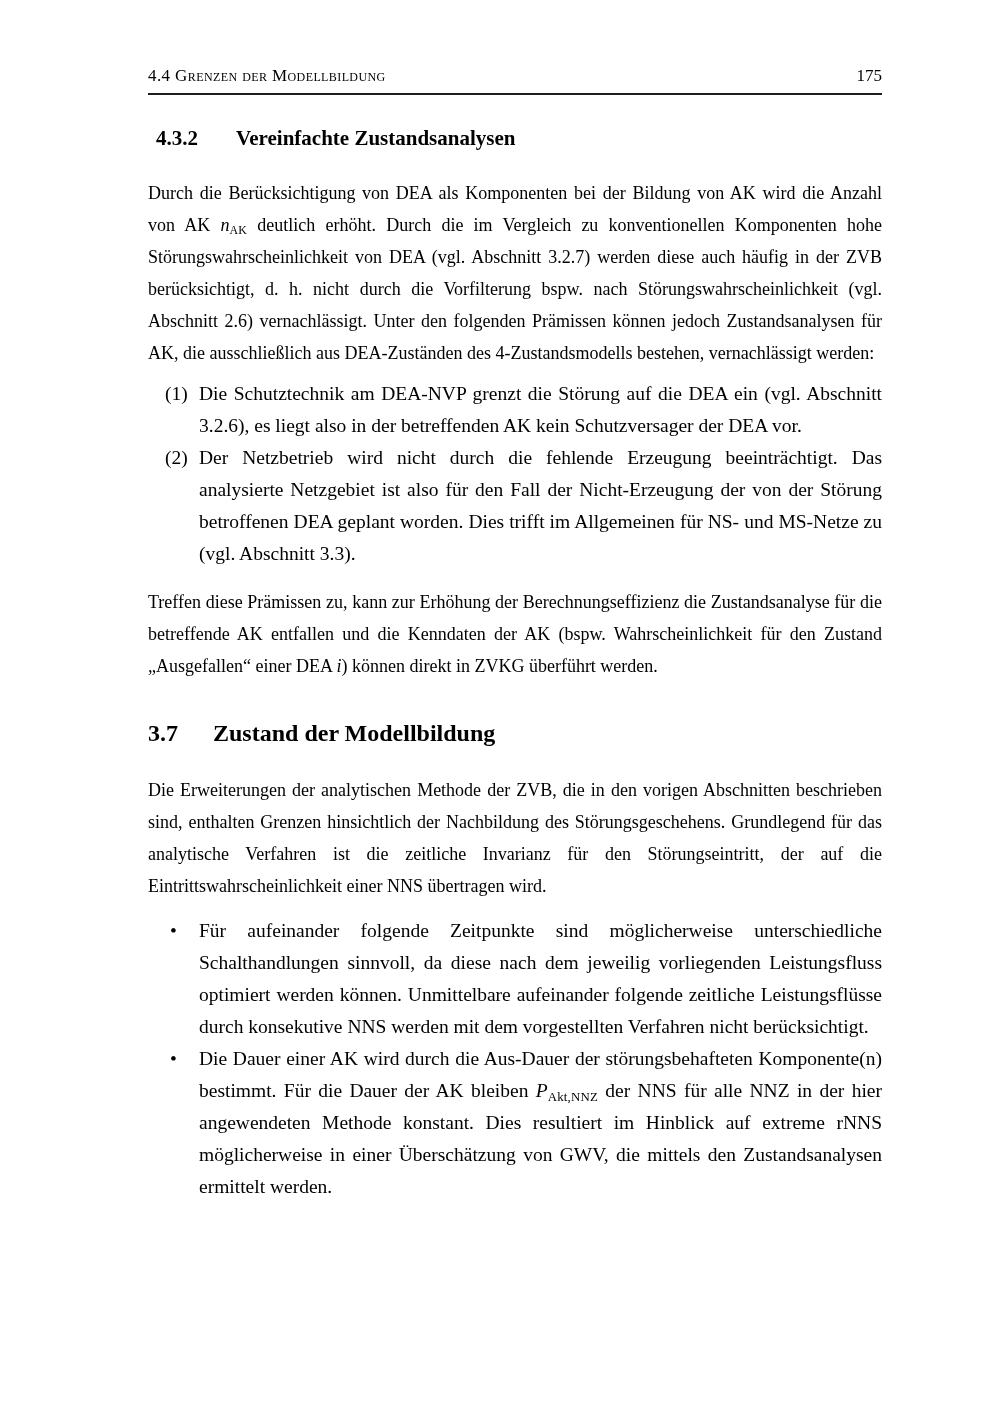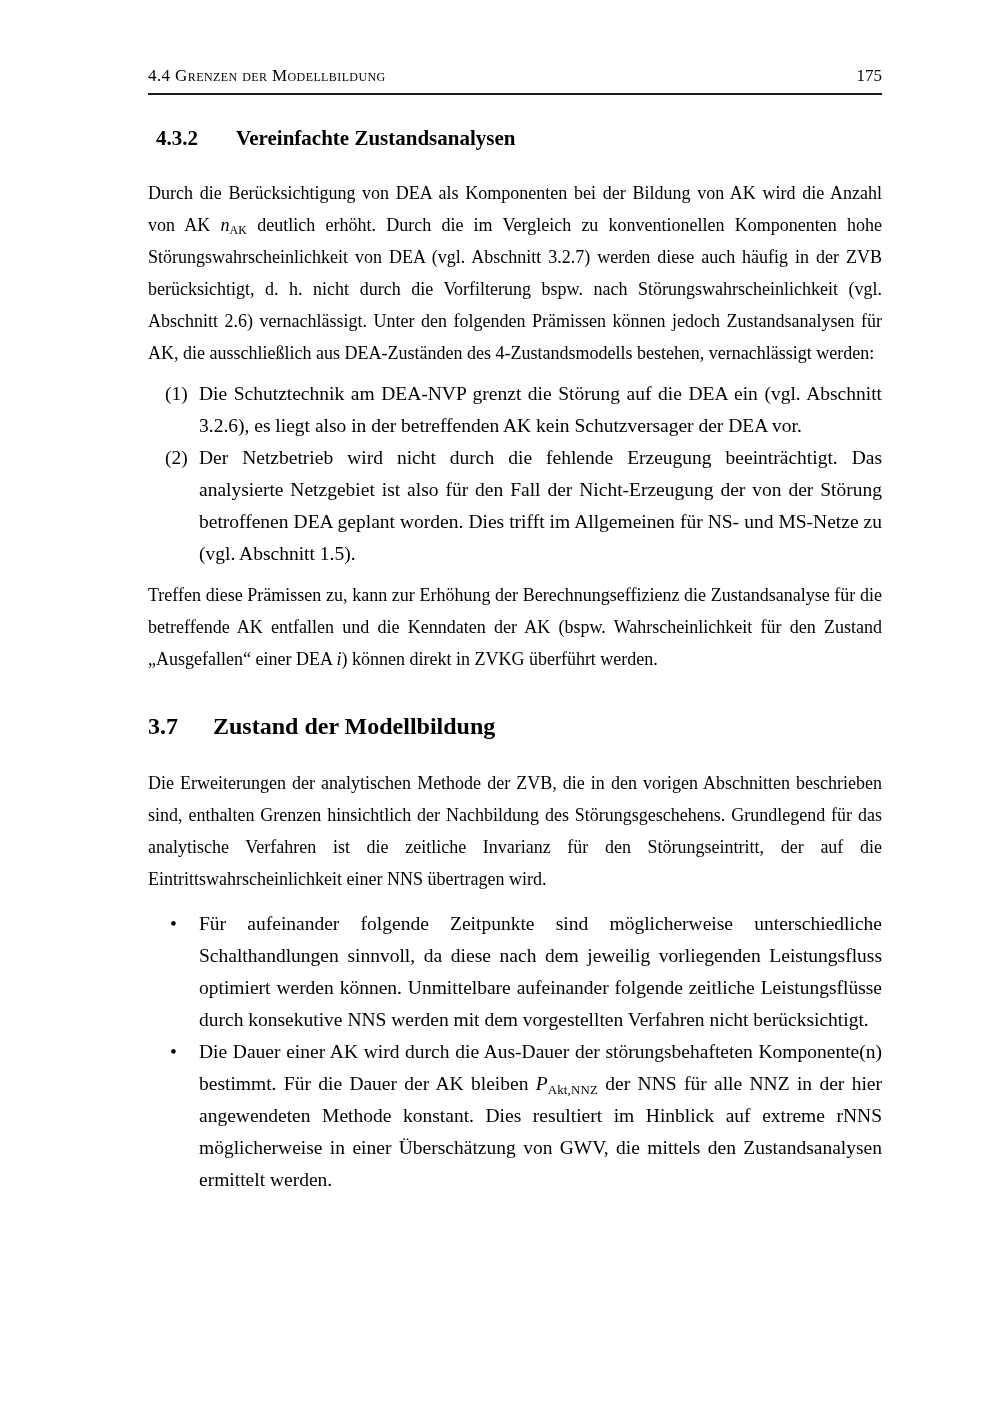--- a/index.html
+++ b/index.html
@@ -48,21 +48,21 @@
   }
   .h-main .h-num { display: inline-block; width: 65px; }
   
   .body-p {
     margin: 26px 0 0 0;
     font-size: 18px;
     line-height: 32px;
     text-align: justify;
     hyphens: none;
   }
-  .body-p.tight { margin-top: 9px; }
+  .body-p.tight { margin-top: 16px; }
   .var { font-style: italic; }
   sub.msub {
     font-size: 0.66em;
     line-height: 0;
     vertical-align: -0.28em;
     letter-spacing: 0.2px;
   }
   
   .doc-list { margin: 9px 0 0 0; }
   .doc-list.bullets { margin-top: 13px; }
@@ -98,21 +98,21 @@
 
     <p class="body-p"><span>Durch die Berücksichtigung von DEA als Komponenten bei der Bildung von AK wird die Anzahl von AK </span><span class="var">n</span><sub class="msub">AK</sub><span> deutlich erhöht. Durch die im Vergleich zu konventionellen Komponenten hohe Störungswahrscheinlichkeit von DEA (vgl. Abschnitt 3.2.7) werden diese auch häufig in der ZVB berücksichtigt, d. h. nicht durch die Vorfilterung bspw. nach Störungswahrscheinlichkeit (vgl. Abschnitt 2.6) vernachlässigt. Unter den folgenden Prämissen können jedoch Zustandsanalysen für AK, die ausschließlich aus DEA-Zuständen des 4-Zustandsmodells bestehen, vernachlässigt werden:</span></p>
 
     <div class="doc-list">
       <div class="li num">
         <span class="marker">(1)</span>
         <span class="item-body">Die Schutztechnik am DEA-NVP grenzt die Störung auf die DEA ein (vgl. Abschnitt 3.2.6), es liegt also in der betreffenden AK kein Schutzversager der DEA vor.</span>
       </div>
       <div class="li num">
         <span class="marker">(2)</span>
-        <span class="item-body">Der Netzbetrieb wird nicht durch die fehlende Erzeugung beeinträchtigt. Das analysierte Netzgebiet ist also für den Fall der Nicht-Erzeugung der von der Störung betroffenen DEA geplant worden. Dies trifft im Allgemeinen für NS- und MS-Netze zu (vgl. Abschnitt 1.5).</span>
+        <span class="item-body">Der Netzbetrieb wird nicht durch die fehlende Erzeugung beeinträchtigt. Das analysierte Netzgebiet ist also für den Fall der Nicht-Erzeugung der von der Störung betroffenen DEA geplant worden. Dies trifft im Allgemeinen für NS- und MS-Netze zu (vgl. Abschnitt 3.3).</span>
       </div>
     </div>
 
     <p class="body-p tight"><span>Treffen diese Prämissen zu, kann zur Erhöhung der Berechnungseffizienz die Zustandsanalyse für die betreffende AK entfallen und die Kenndaten der AK (bspw. Wahrscheinlichkeit für den Zustand „Ausgefallen“ einer DEA </span><span class="var">i</span><span>) können direkt in ZVKG überführt werden.</span></p>
 
     <h1 class="h-main"><span class="h-num">3.7</span><span class="h-title">Zustand der Modellbildung</span></h1>
 
     <p class="body-p">Die Erweiterungen der analytischen Methode der ZVB, die in den vorigen Abschnitten beschrieben sind, enthalten Grenzen hinsichtlich der Nachbildung des Störungsgeschehens. Grundlegend für das analytische Verfahren ist die zeitliche Invarianz für den Störungseintritt, der auf die Eintrittswahrscheinlichkeit einer NNS übertragen wird.</p>
 
 

